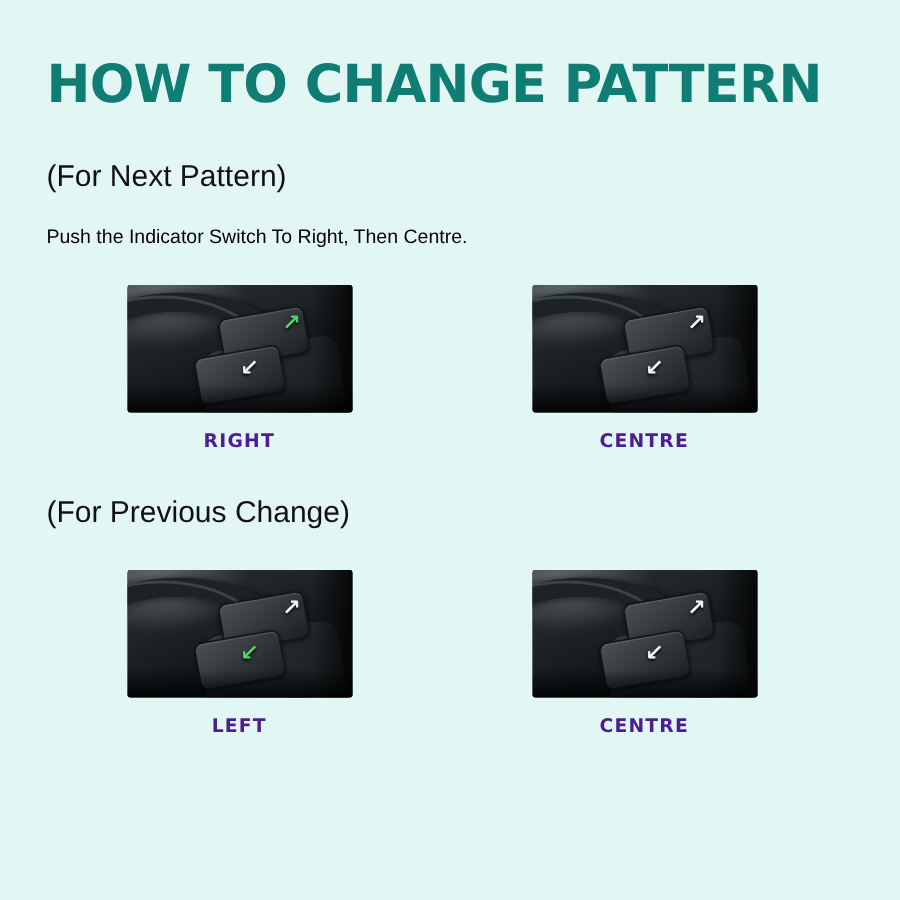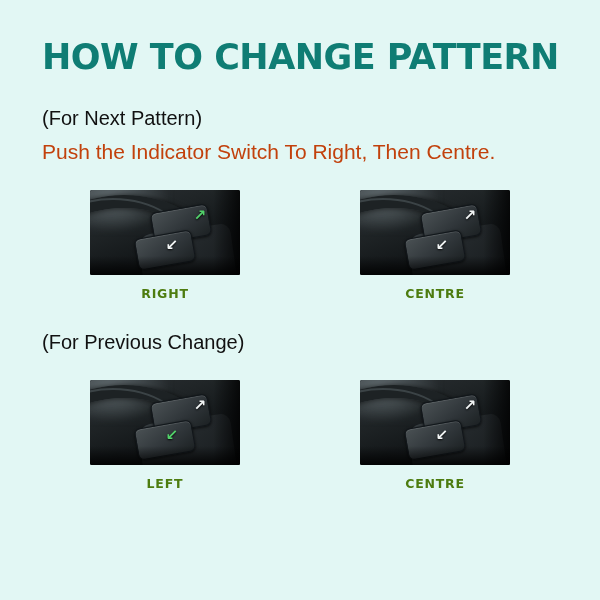--- a/index.html
+++ b/index.html
@@ -11,21 +11,21 @@
     height: 600px;
     background: #e2f7f4;
     font-family: "Liberation Sans", sans-serif;
     overflow: hidden;
   }
   .page {
     position: relative;
     width: 600px;
     height: 600px;
     box-sizing: border-box;
-    padding: 30px 40px 0 40px;
+    padding: 30px 40px 0 29px;
   }
   .title {
     font-family: "DejaVu Sans", sans-serif;
     font-size: 35px;
     font-weight: bold;
     color: #0f7d74;
     letter-spacing: -0.5px;
     line-height: 1.1;
     margin: 8px 0 0 2px;
     text-transform: uppercase;
@@ -35,24 +35,24 @@
     margin-top: 26px;
     margin-left: 2px;
     color: #10100f;
   }
   .instruction-block .para-label {
     font-size: 20px;
     line-height: 1.55;
     color: #111;
   }
   .instruction-block .para-text {
-    font-size: 21px;
+    font-size: 13px;
     line-height: 1.55;
-    color: #c2410c;
-    margin-top: 2px;
+    color: #000000;
+    margin-top: 14px;
   }
   .figure-row {
     display: flex;
     justify-content: center;
     gap: 120px;
     margin-top: 22px;
   }
   .figure {
     width: 150px;
     display: flex;
@@ -147,21 +147,21 @@
   .arrow.white { color: #f2f5f5; }
   .arrow.green { color: #52d16a; }
   .arrow.a-topright  { right: 34px; top: 18px; }
   .arrow.a-botleft   { right: 62px; top: 48px; }
   .caption {
     margin-top: 11px;
     font-family: "DejaVu Sans", sans-serif;
     font-size: 12.5px;
     font-weight: bold;
     letter-spacing: 0.8px;
-    color: #4d7c0f;
+    color: #4c1d95;
     text-transform: uppercase;
   }
 </style>
 </head>
 <body>
 
 <div class="page">
 
   <h1 class="title">How To Change Pattern</h1>
 

